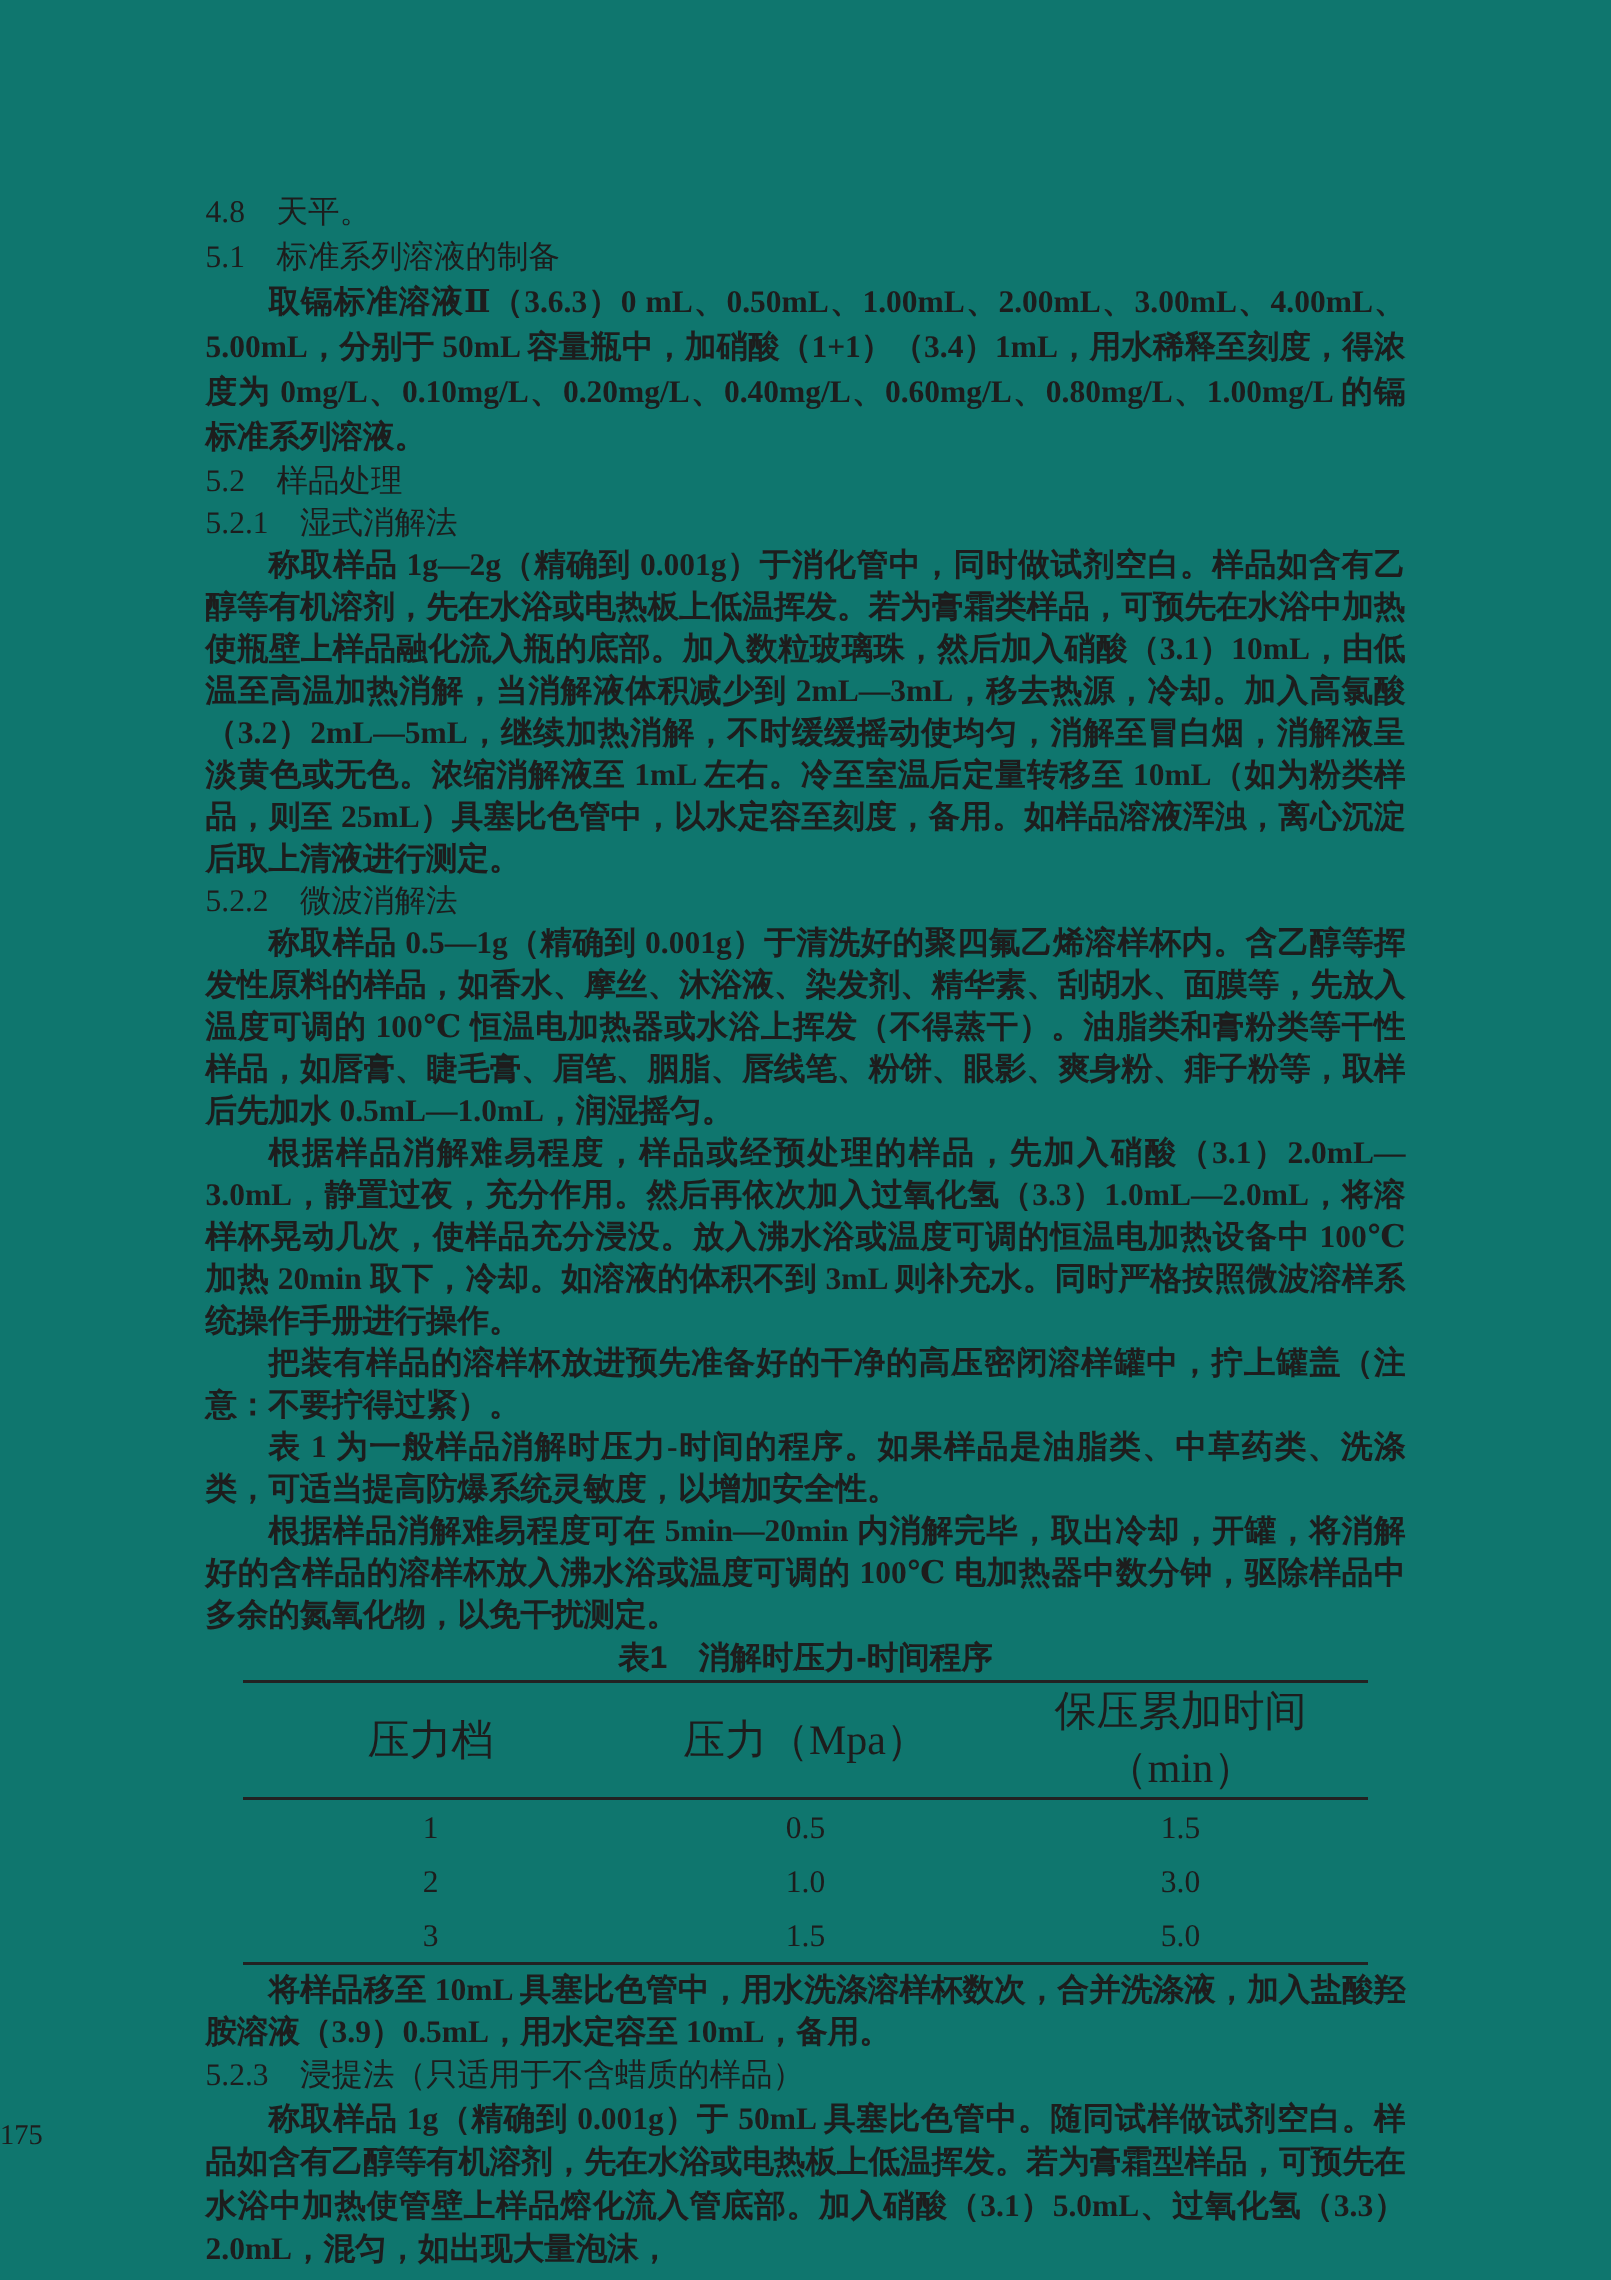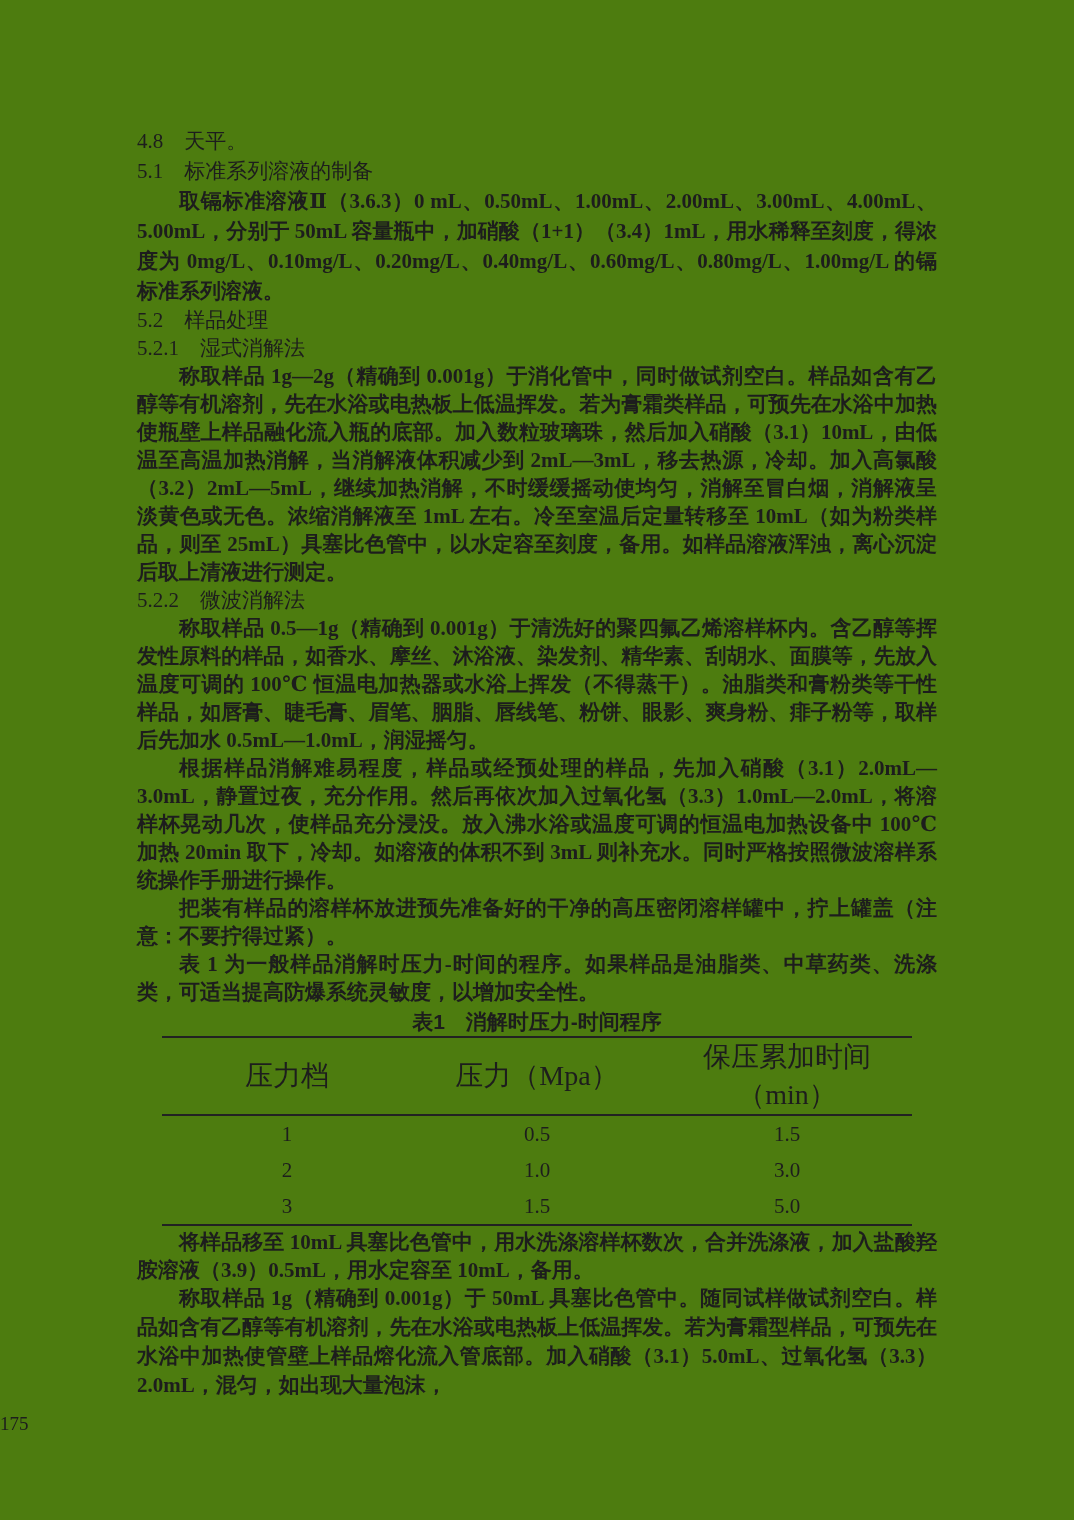--- a/index.html
+++ b/index.html
@@ -1,20 +1,20 @@
 <!DOCTYPE html>
 <html><head>
 <meta charset="utf-8">
 <style>
   html, body { margin: 0; padding: 0; background: #ffffff; }
   .page {
     position: relative;
     width: 1074px;
     height: 1520px;
-    background: #4d7c0f;
+    background: #0f766e;
     color: #1d1d1d;
     font-family: "Liberation Serif", "DejaVu Serif", serif;
     overflow: hidden;
   }
   .content {
     position: absolute;
     left: 137px;
     top: 126px;
     width: 800px;
     font-size: 21px;
@@ -93,20 +93,21 @@
 
     <div class="clause">5.2　样品处理</div>
     <div class="clause">5.2.1　湿式消解法</div>
     <div class="para">称取样品 1g—2g（精确到 0.001g）于消化管中，同时做试剂空白。样品如含有乙醇等有机溶剂，先在水浴或电热板上低温挥发。若为膏霜类样品，可预先在水浴中加热使瓶壁上样品融化流入瓶的底部。加入数粒玻璃珠，然后加入硝酸（3.1）10mL，由低温至高温加热消解，当消解液体积减少到 2mL—3mL，移去热源，冷却。加入高氯酸（3.2）2mL—5mL，继续加热消解，不时缓缓摇动使均匀，消解至冒白烟，消解液呈淡黄色或无色。浓缩消解液至 1mL 左右。冷至室温后定量转移至 10mL（如为粉类样品，则至 25mL）具塞比色管中，以水定容至刻度，备用。如样品溶液浑浊，离心沉淀后取上清液进行测定。</div>
 
     <div class="clause">5.2.2　微波消解法</div>
     <div class="para">称取样品 0.5—1g（精确到 0.001g）于清洗好的聚四氟乙烯溶样杯内。含乙醇等挥发性原料的样品，如香水、摩丝、沐浴液、染发剂、精华素、刮胡水、面膜等，先放入温度可调的 100℃ 恒温电加热器或水浴上挥发（不得蒸干）。油脂类和膏粉类等干性样品，如唇膏、睫毛膏、眉笔、胭脂、唇线笔、粉饼、眼影、爽身粉、痱子粉等，取样后先加水 0.5mL—1.0mL，润湿摇匀。</div>
     <div class="para">根据样品消解难易程度，样品或经预处理的样品，先加入硝酸（3.1）2.0mL—3.0mL，静置过夜，充分作用。然后再依次加入过氧化氢（3.3）1.0mL—2.0mL，将溶样杯晃动几次，使样品充分浸没。放入沸水浴或温度可调的恒温电加热设备中 100℃ 加热 20min 取下，冷却。如溶液的体积不到 3mL 则补充水。同时严格按照微波溶样系统操作手册进行操作。</div>
     <div class="para">把装有样品的溶样杯放进预先准备好的干净的高压密闭溶样罐中，拧上罐盖（注意：不要拧得过紧）。</div>
     <div class="para">表 1 为一般样品消解时压力-时间的程序。如果样品是油脂类、中草药类、洗涤类，可适当提高防爆系统灵敏度，以增加安全性。</div>
+    <div class="para">根据样品消解难易程度可在 5min—20min 内消解完毕，取出冷却，开罐，将消解好的含样品的溶样杯放入沸水浴或温度可调的 100℃ 电加热器中数分钟，驱除样品中多余的氮氧化物，以免干扰测定。</div>
 
     <div class="table-block">
       <div class="table-title">表1　消解时压力-时间程序</div>
       <table class="pressure-table">
         <thead>
           <tr>
             <th>压力档</th>
             <th>压力（Mpa）</th>
             <th>保压累加时间（min）</th>
           </tr>
@@ -125,18 +126,19 @@
           <tr>
             <td>3</td>
             <td>1.5</td>
             <td>5.0</td>
           </tr>
         </tbody>
       </table>
     </div>
 
     <div class="para after-table">将样品移至 10mL 具塞比色管中，用水洗涤溶样杯数次，合并洗涤液，加入盐酸羟胺溶液（3.9）0.5mL，用水定容至 10mL，备用。</div>
+    <div class="clause lh30">5.2.3　浸提法（只适用于不含蜡质的样品）</div>
     <div class="para lh29">称取样品 1g（精确到 0.001g）于 50mL 具塞比色管中。随同试样做试剂空白。样品如含有乙醇等有机溶剂，先在水浴或电热板上低温挥发。若为膏霜型样品，可预先在水浴中加热使管壁上样品熔化流入管底部。加入硝酸（3.1）5.0mL、过氧化氢（3.3）2.0mL，混匀，如出现大量泡沫，</div>
 
   </div>
 
   <div class="footer">175</div>
 </div>
 
 </body></html>

